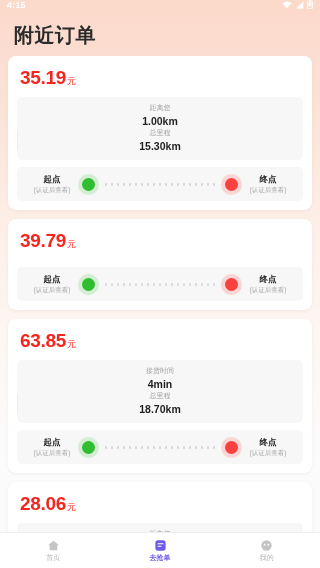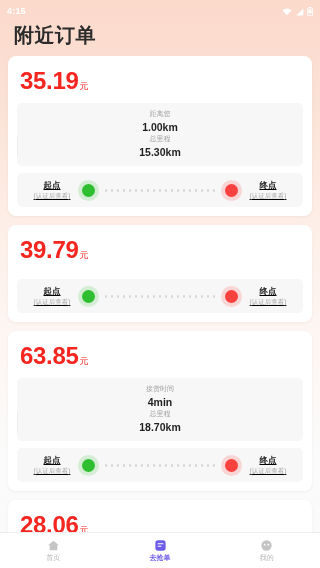--- a/index.html
+++ b/index.html
@@ -10,21 +10,21 @@
   }
   body {
     background: linear-gradient(180deg, #fbd9cb 0%, #fbe2d6 18%, #fdf0e9 42%, #fdf7f4 62%, #fbfbfb 80%, #fafafa 100%);
     position: relative;
   }
 
   
   .statusbar {
     height: 16px;
     display: flex;
-    align-items: flex-end;
+    align-items: flex-start;
     justify-content: space-between;
     padding: 0 7px;
   }
   .status-time {
     font-size: 9px;
     font-weight: bold;
     color: #ffffff;
     letter-spacing: .2px;
   }
   .status-icons { display: flex; align-items: center; gap: 3px; }
@@ -60,21 +60,21 @@
     padding: 10px 9px 9px;
     margin-bottom: 9px;
     box-shadow: 0 1px 3px rgba(180,150,140,.13);
   }
   .price-row {
     display: flex;
     align-items: baseline;
     padding: 1px 3px 8px;
   }
   .price {
-    font-size: 24px;
+    font-size: 19px;
     font-weight: bold;
     color: #f5251f;
     letter-spacing: -.3px;
   }
   .price-unit {
     font-size: 9px;
     color: #f5251f;
     margin-left: 1px;
     font-weight: normal;
   }
@@ -117,21 +117,20 @@
   }
 
   
   .route {
     display: flex;
     align-items: center;
     background: #f7f7f7;
     border-radius: 5px;
     margin-top: 7px;
     padding: 7px 8px;
-    text-decoration: underline;
   }
   .endpoint {
     width: 54px;
     text-align: center;
     flex-shrink: 0;
   }
   .endpoint-name {
     font-size: 8.5px;
     font-weight: bold;
     color: #222;

